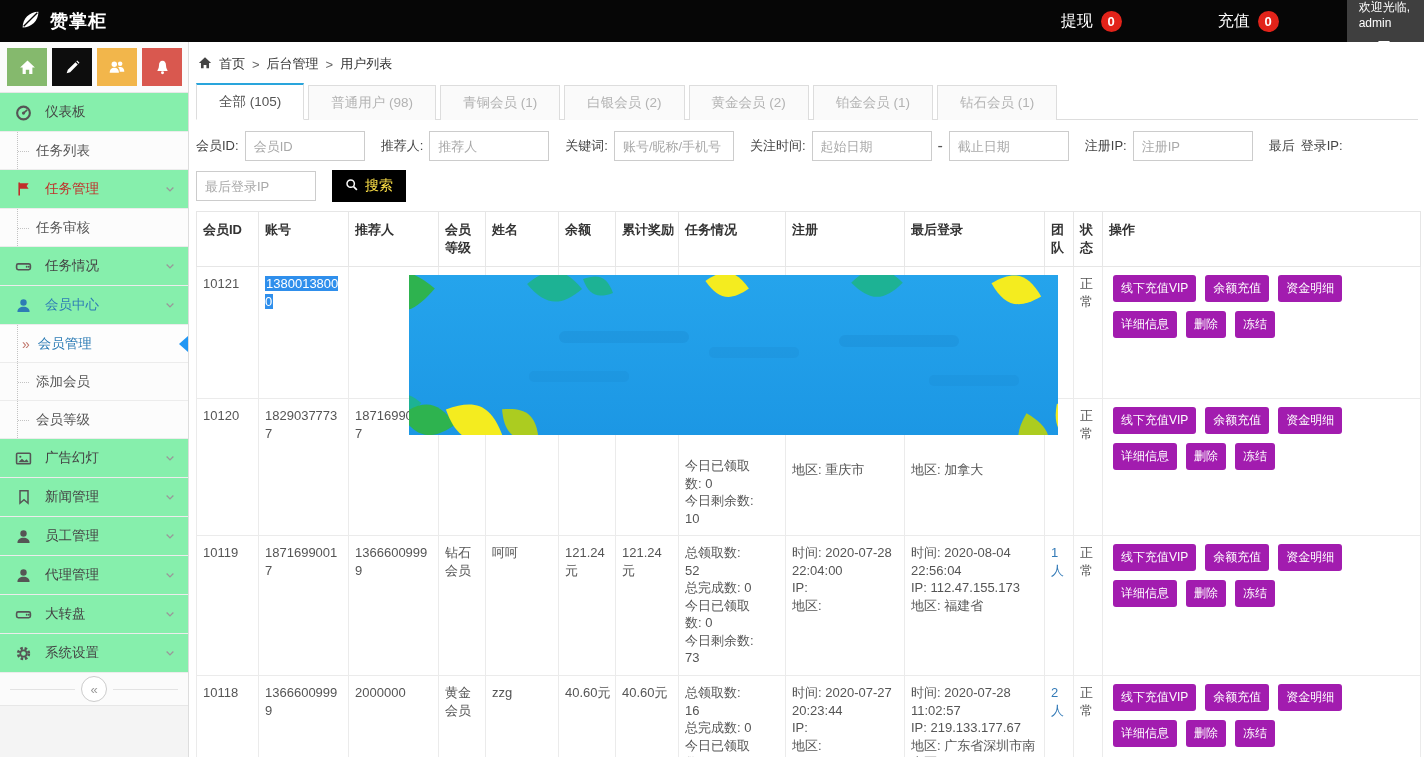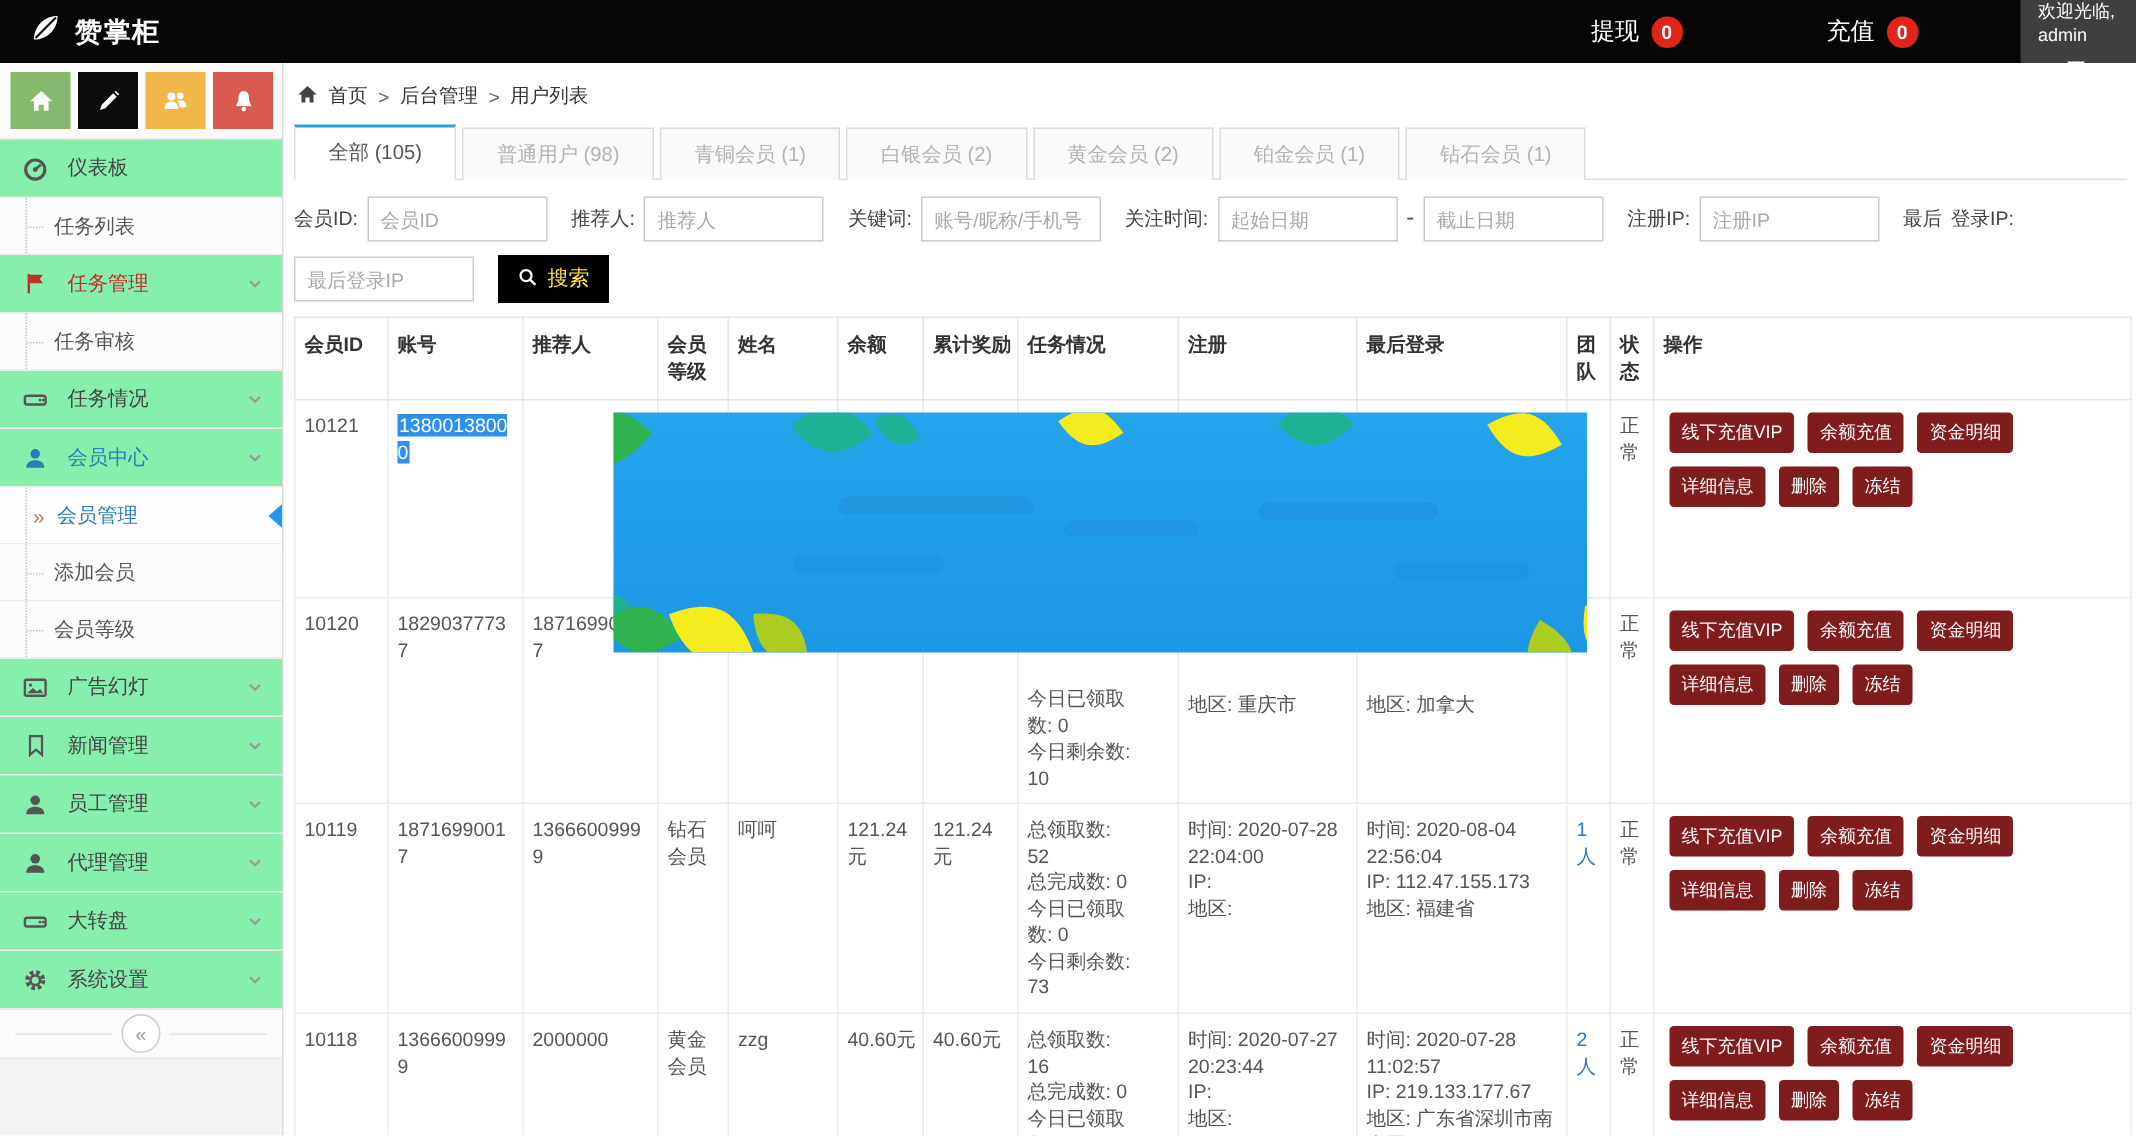--- a/index.html
+++ b/index.html
@@ -77,21 +77,21 @@
   .users th { text-align:left; font-size:13px; color:#333; font-weight:bold; vertical-align:top;
     padding:9px 4px 9px 6px; border:1px solid #e6e6e6; background:#fff; }
   .users td { font-size:13px; color:#555; vertical-align:top; padding:8px 4px 8px 6px;
     border:1px solid #ebebeb; line-height:1.35; word-break:break-all; }
   .ml { white-space:pre-line; }
   tr.r0 { height:132px; } tr.r1 { height:126px; } tr.r2 { height:134px; } tr.r3 { height:170px; }
   td.pad-task { padding-top:58px; } td.pad-geo { padding-top:62px; }
   .sel { background:#2f8fec; color:#fff; padding:0 1px; }
   .teamlink { color:#337ab7; cursor:pointer; }
   .acts { display:flex; flex-wrap:wrap; gap:9px; padding-left:4px; max-width:300px; }
-  .act { background:#7f1d1d; color:#fff; border:none; border-radius:3px; font-size:12px;
+  .act { background:#a21caf; color:#fff; border:none; border-radius:3px; font-size:12px;
     padding:5px 8px; cursor:pointer; font-family:inherit; white-space:nowrap; }
 
   
   .censor-overlay { position:absolute; left:409px; top:275px; width:649px; height:160px; z-index:40;
     overflow:hidden; background:linear-gradient(180deg,#25a4ec 0%,#1c97e4 100%); }
   .censor-overlay svg { display:block; }
 </style>
 </head>
 <body>
 

